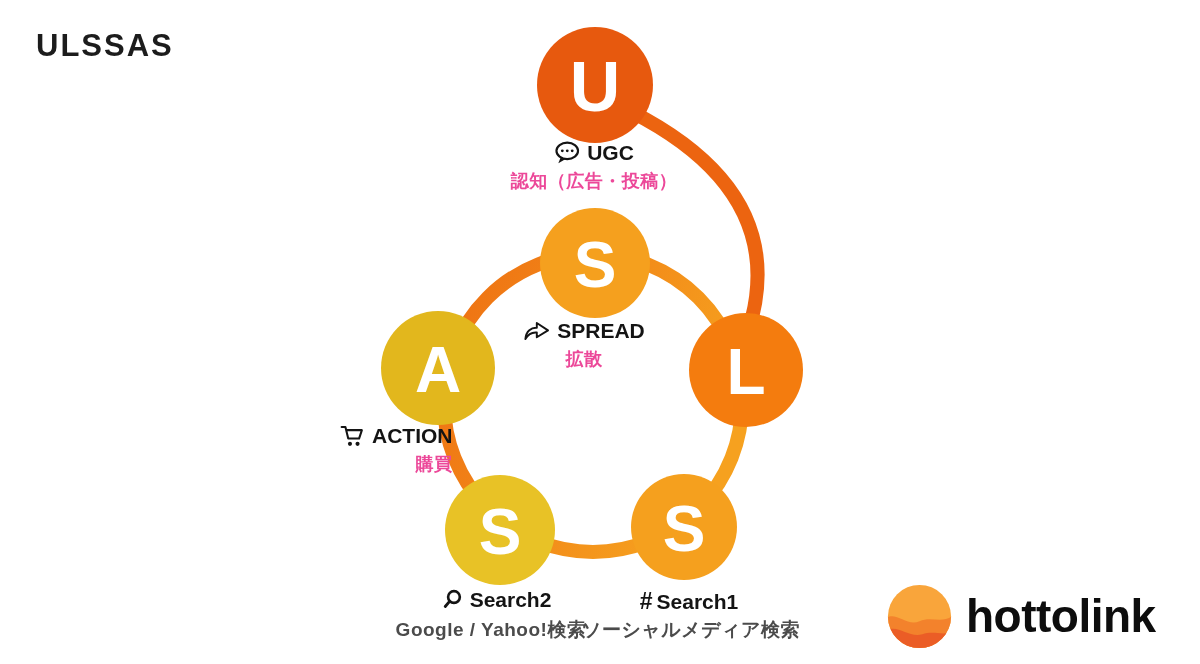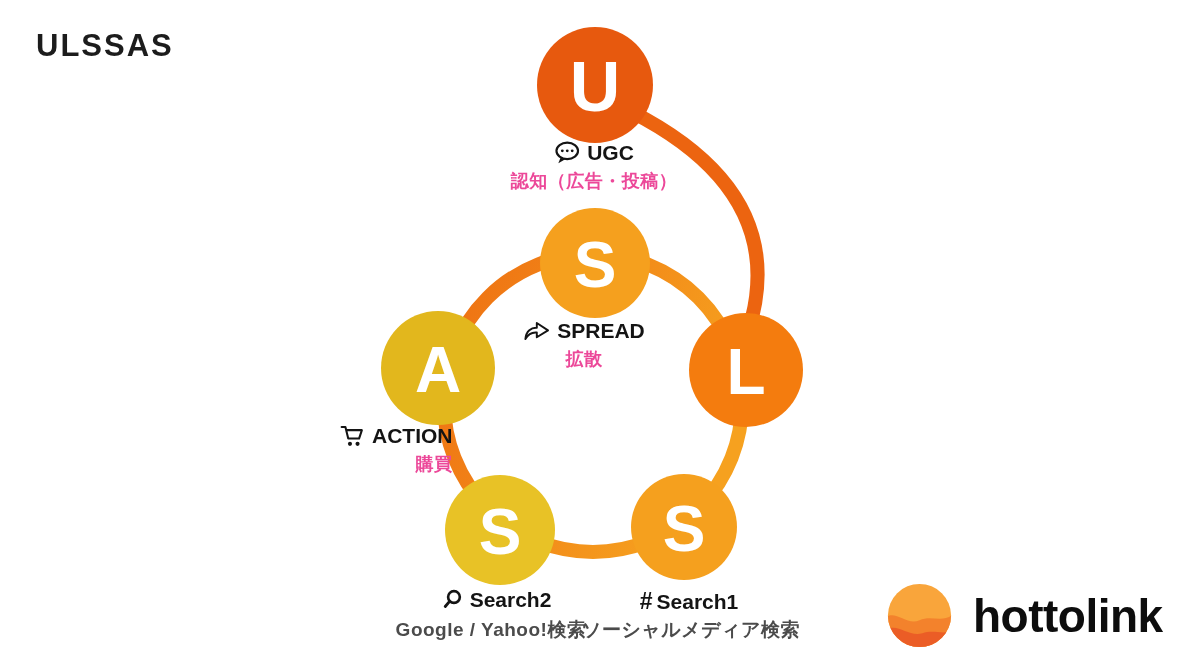--- a/index.html
+++ b/index.html
@@ -38,21 +38,21 @@
   .hash-glyph { font-size:23px; font-weight:bold; color:#141414; }
 
   .bottom-sub {
     position:absolute; transform:translateX(-50%);
     font-size:19px; font-weight:bold; color:#4b4b4b;
     white-space:nowrap; letter-spacing:0.5px; top:617px;
   }
 
   .logo {
     position:absolute; left:886px; top:582px;
-    display:flex; align-items:flex-start; gap:20px;
+    display:flex; align-items:flex-end; gap:13px;
   }
   .logo-text {
     font-size:46px; font-weight:bold; color:#0d0d0d; letter-spacing:-0.5px;
     line-height:68px;
   }
 </style>
 </head>
 <body>
 
 <div class="stage">

